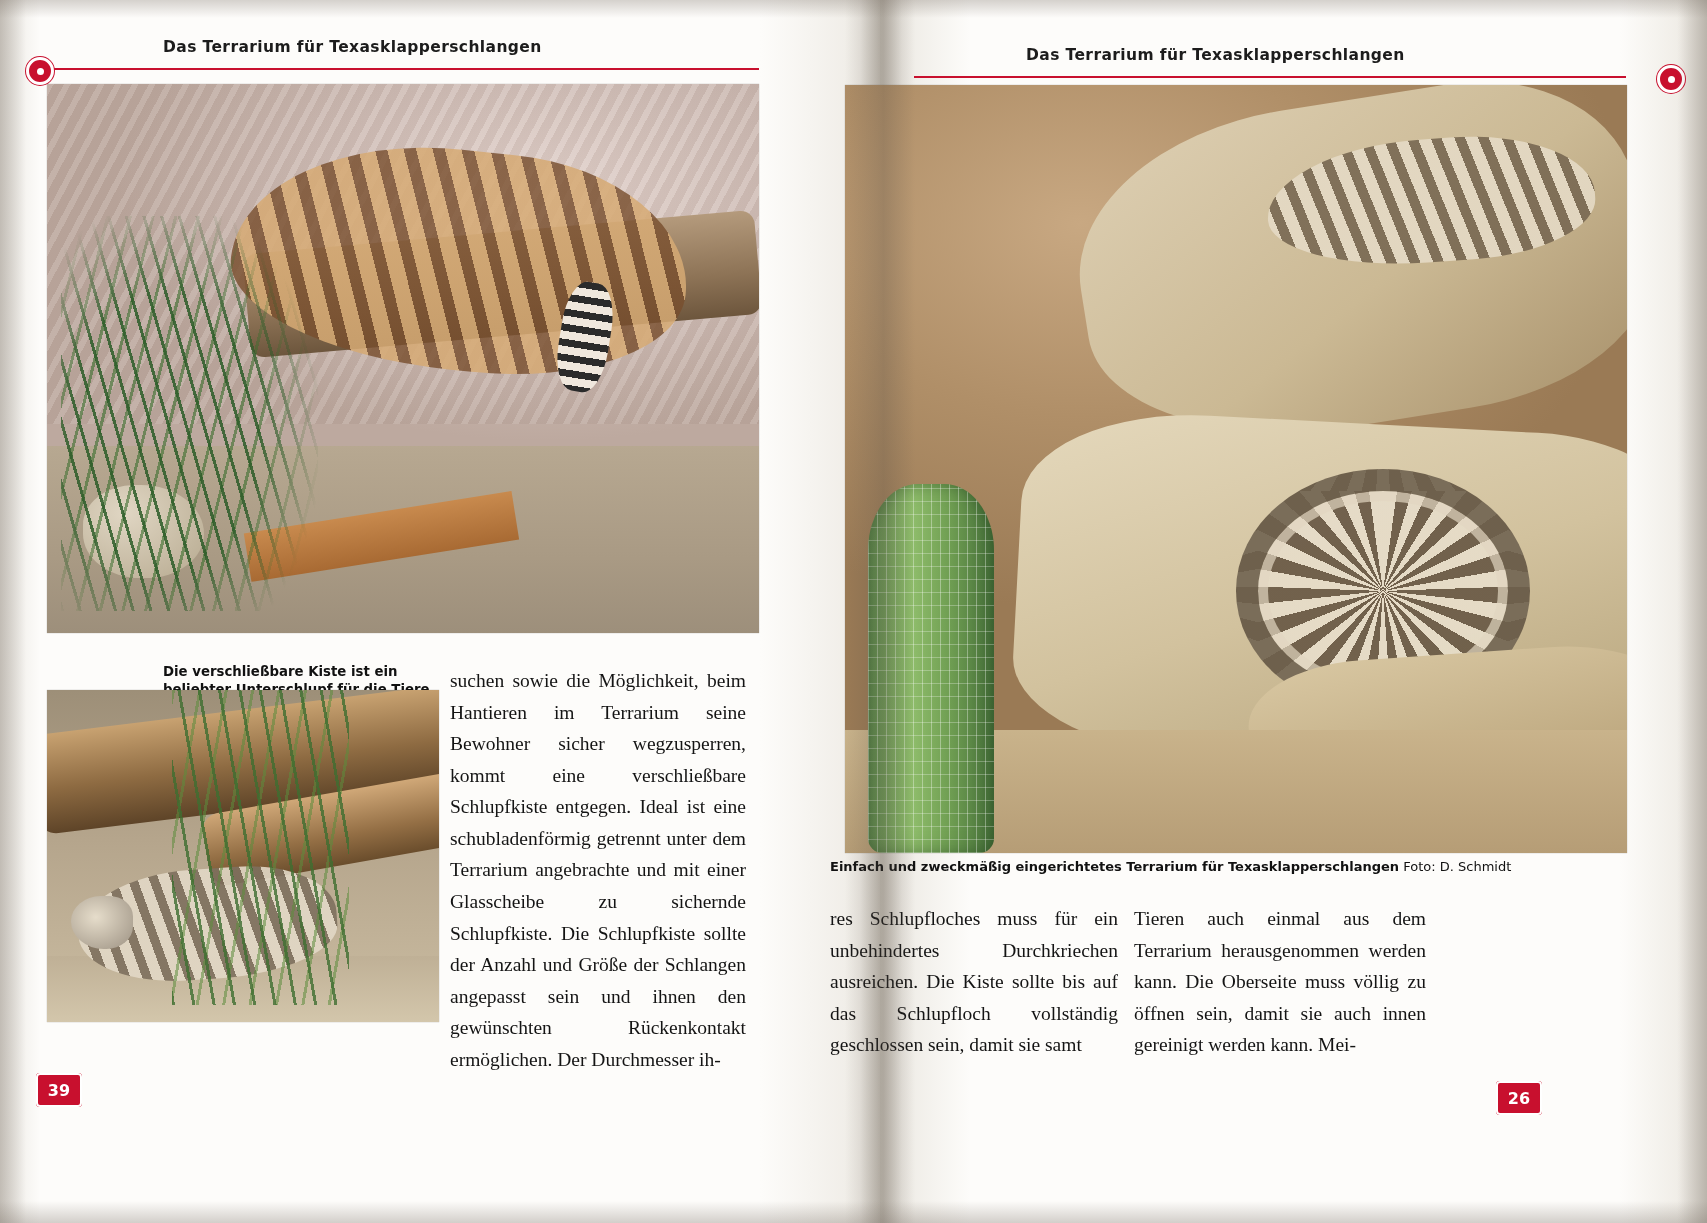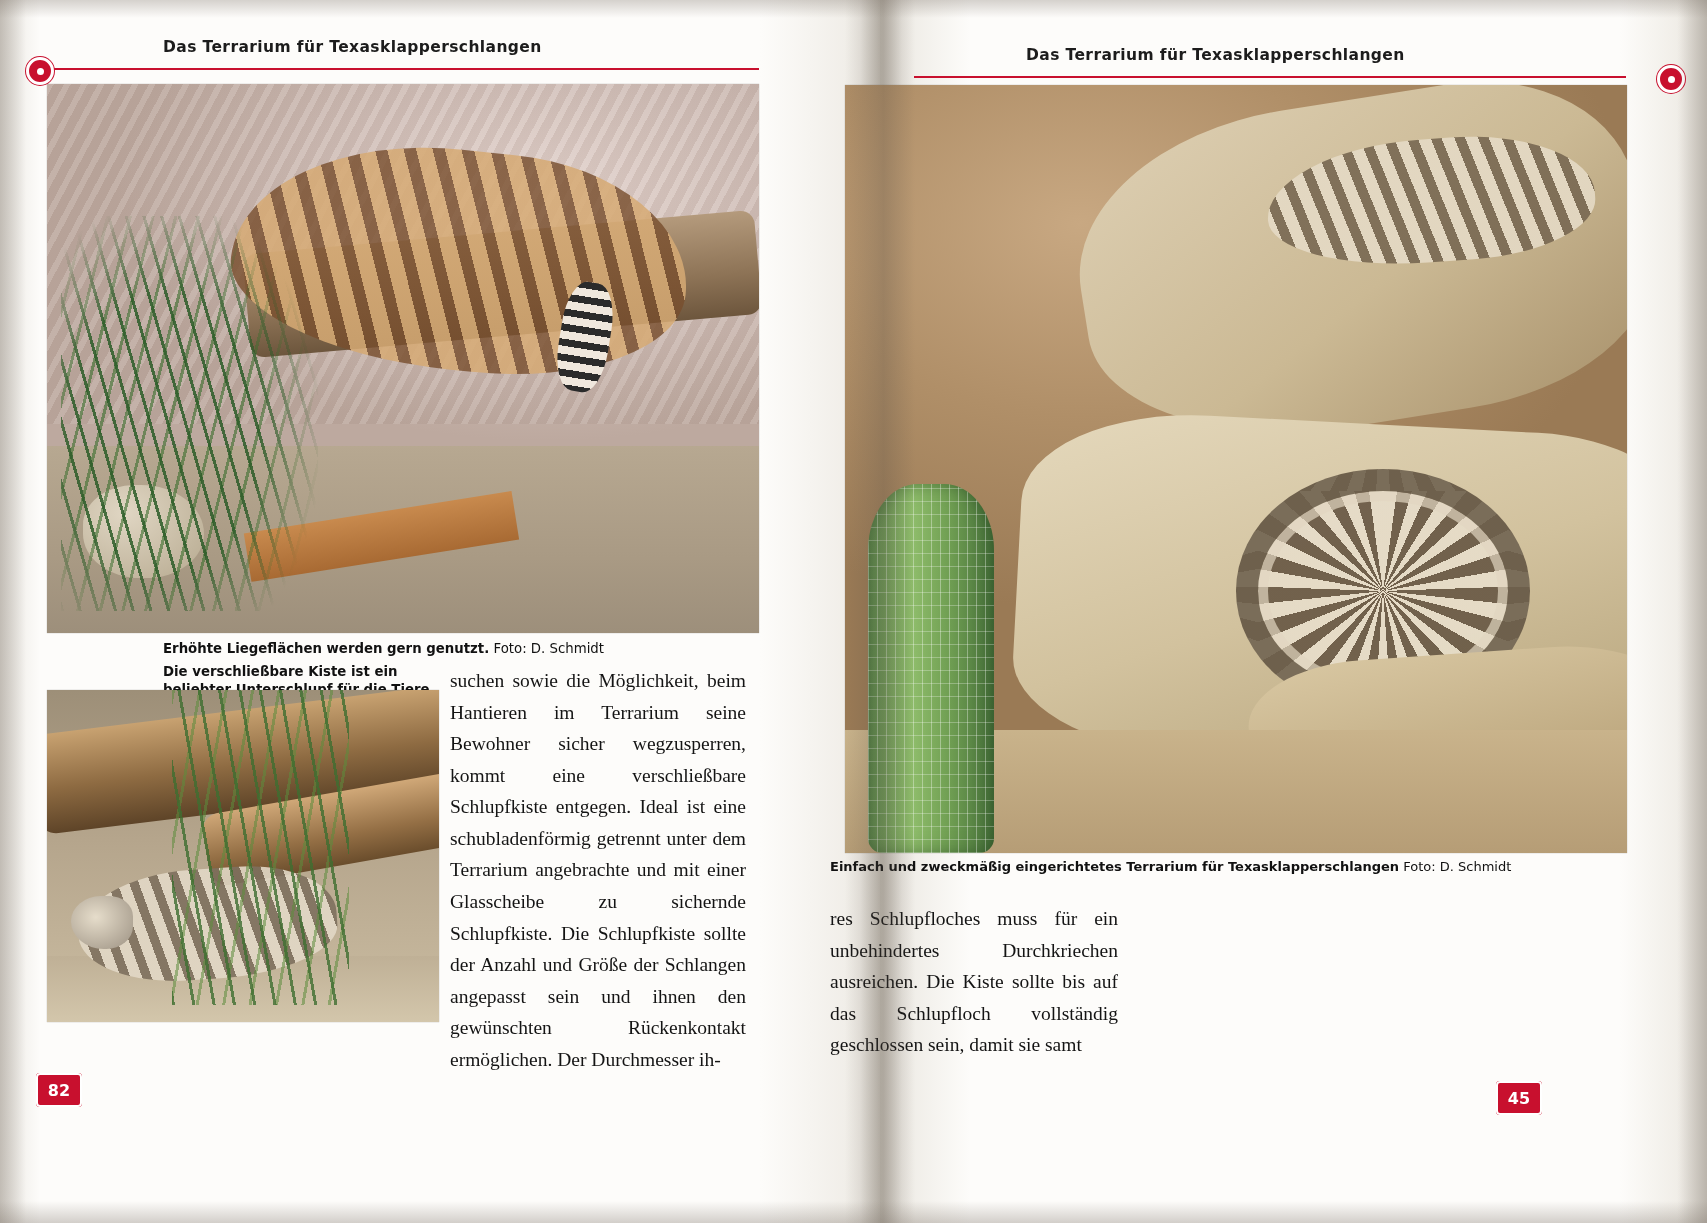--- a/index.html
+++ b/index.html
@@ -336,43 +336,39 @@
     <div class="rockband"></div>
     <div class="sand"></div>
     <div class="branch"></div>
     <div class="snake"></div>
     <div class="rattle"></div>
     <div class="plank"></div>
     <div class="stone"></div>
     <div class="grass"></div>
   </div>
 
-  <div class="caption cap1">
-    <b>Erhöhte Liegeflächen werden gern genutzt.</b>
-    <span class="cap-credit">Foto: D. Schmidt</span>
-  </div>
 
   <div class="caption cap2">
     <b>Die verschließbare Kiste ist ein beliebter Unterschlupf für die Tiere.</b>
     <span class="cap-credit">Foto: D. Schmidt</span>
   </div>
 
   <div class="photo ph2">
     <div class="bg"></div>
     <div class="log"></div>
     <div class="log2"></div>
     <div class="floor"></div>
     <div class="snake"></div>
     <div class="head"></div>
     <div class="grass"></div>
   </div>
 
   <div class="col col-left">suchen sowie die Möglichkeit, beim Hantieren im Terrarium seine Bewohner sicher wegzusperren, kommt eine verschließbare Schlupfkiste entgegen. Ideal ist eine schubladenförmig getrennt unter dem Terrarium angebrachte und mit einer Glasscheibe zu sichernde Schlupfkiste. Die Schlupfkiste sollte der Anzahl und Größe der Schlangen angepasst sein und ihnen den gewünschten Rückenkontakt ermöglichen. Der Durchmesser ih-</div>
 
-  <div class="folio folio-left">82</div>
+  <div class="folio folio-left">39</div>
 
   <div class="header header-right">Das Terrarium für Texasklapperschlangen</div>
   <div class="rule rule-right"></div>
   <div class="dot dot-right">
       <span class="dot-inner"></span>
     </div>
 
   <div class="photo ph3">
     <div class="bg"></div>
     <div class="rockA"></div>
@@ -383,21 +379,22 @@
     <div class="sand"></div>
     <div class="cactus"></div>
   </div>
 
   <div class="caption cap3">
     <b>Einfach und zweckmäßig eingerichtetes Terrarium für Texasklapperschlangen</b>
     <span class="cap-credit">Foto: D. Schmidt</span>
   </div>
 
   <div class="col col-r1">res Schlupfloches muss für ein unbehindertes Durchkriechen ausreichen. Die Kiste sollte bis auf das Schlupfloch vollständig geschlossen sein, damit sie samt</div>
-
-  <div class="folio folio-right">45</div>
+  <div class="col col-r2">Tieren auch einmal aus dem Terrarium herausgenommen werden kann. Die Oberseite muss völlig zu öffnen sein, damit sie auch innen gereinigt werden kann. Mei-</div>
+
+  <div class="folio folio-right">26</div>
 
   <div class="gutter-shadow"></div>
   <div class="edge-shadow-left"></div>
   <div class="edge-shadow-right"></div>
   <div class="edge-shadow-top"></div>
   <div class="edge-shadow-bottom"></div>
 </div>
 
 </body></html>

